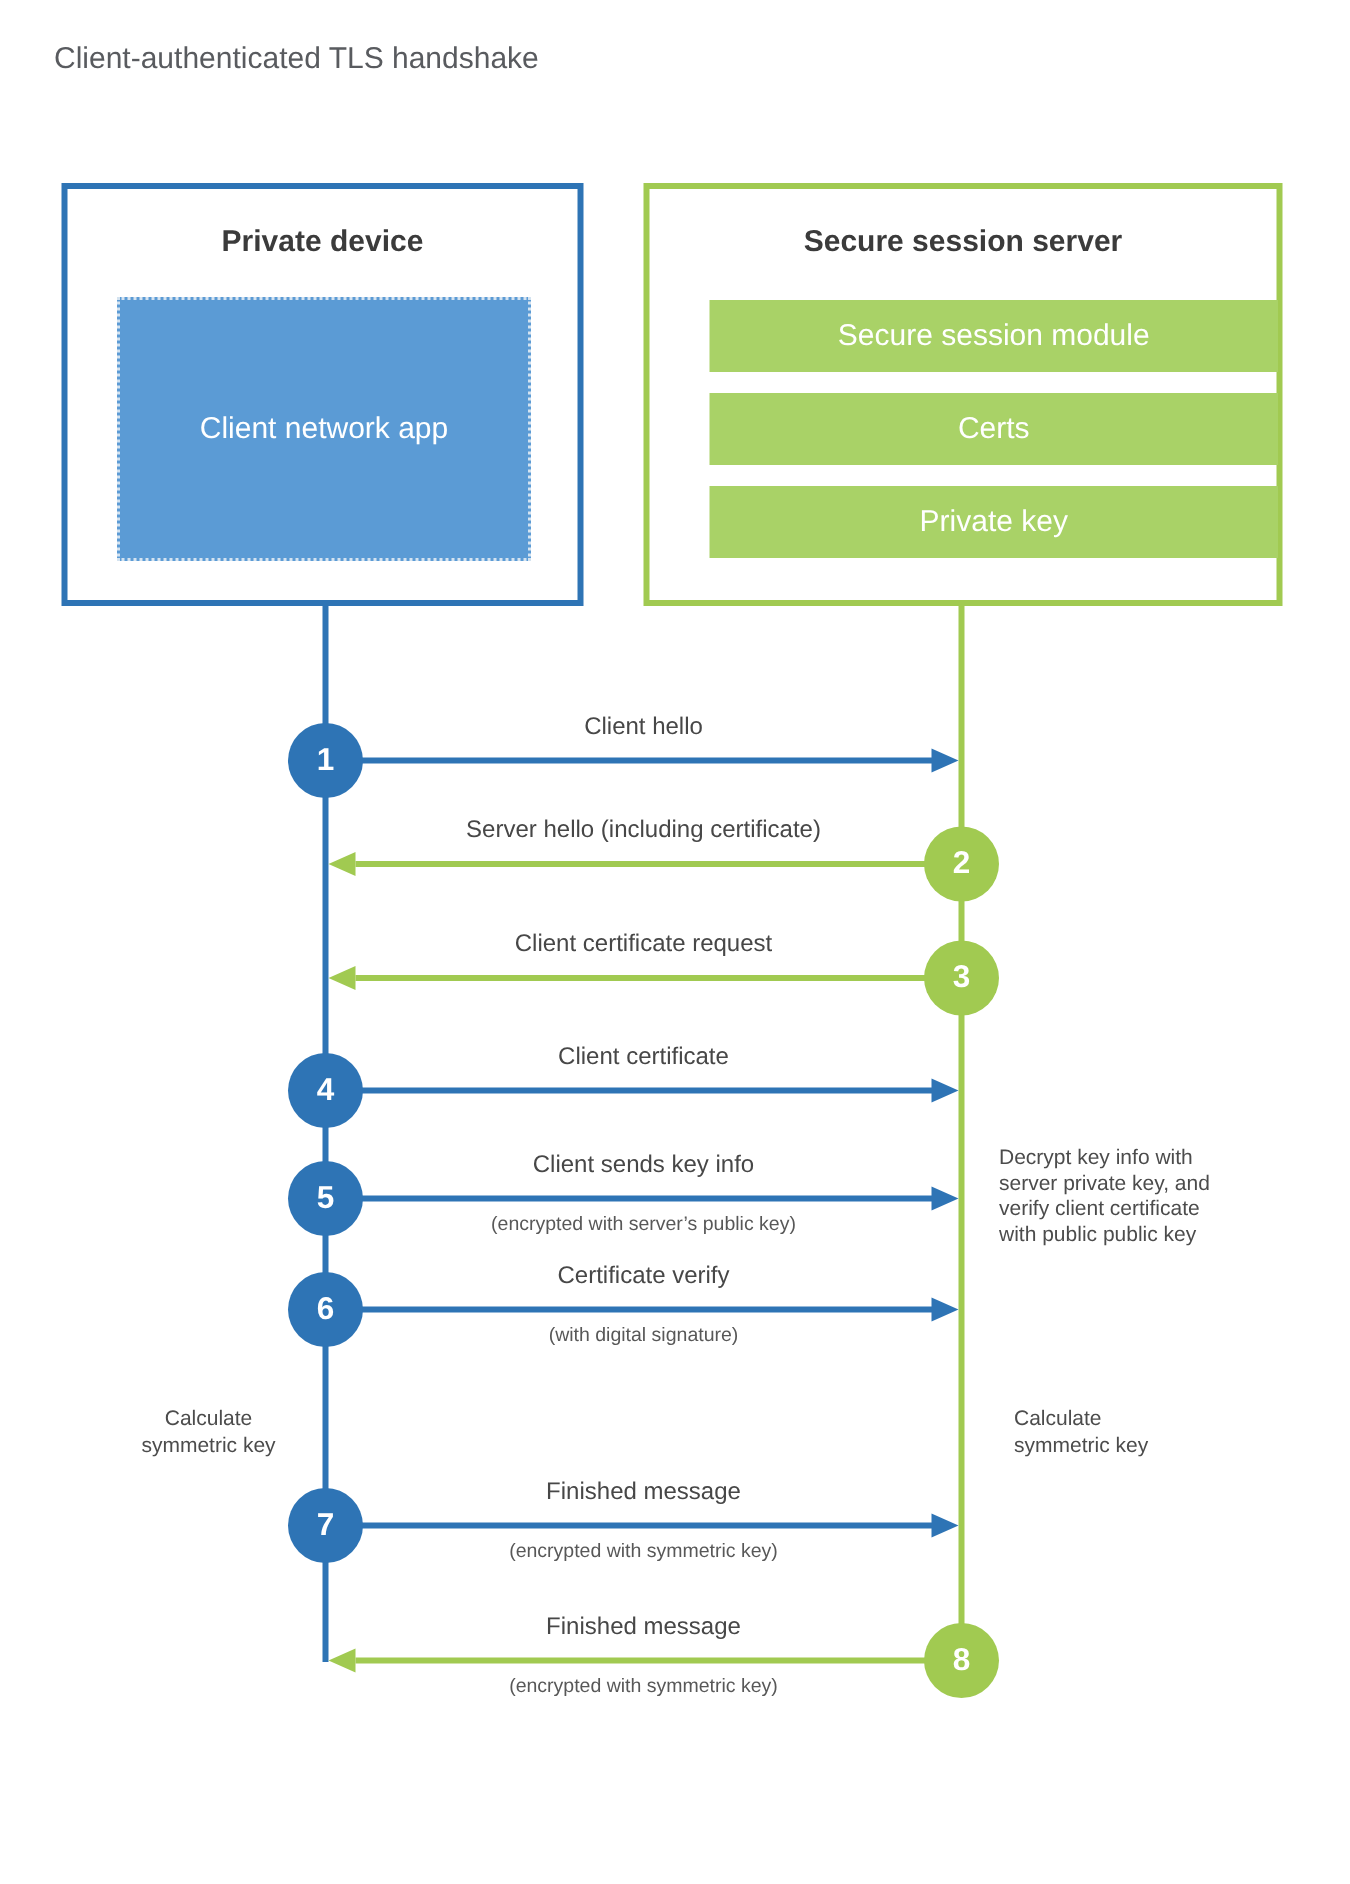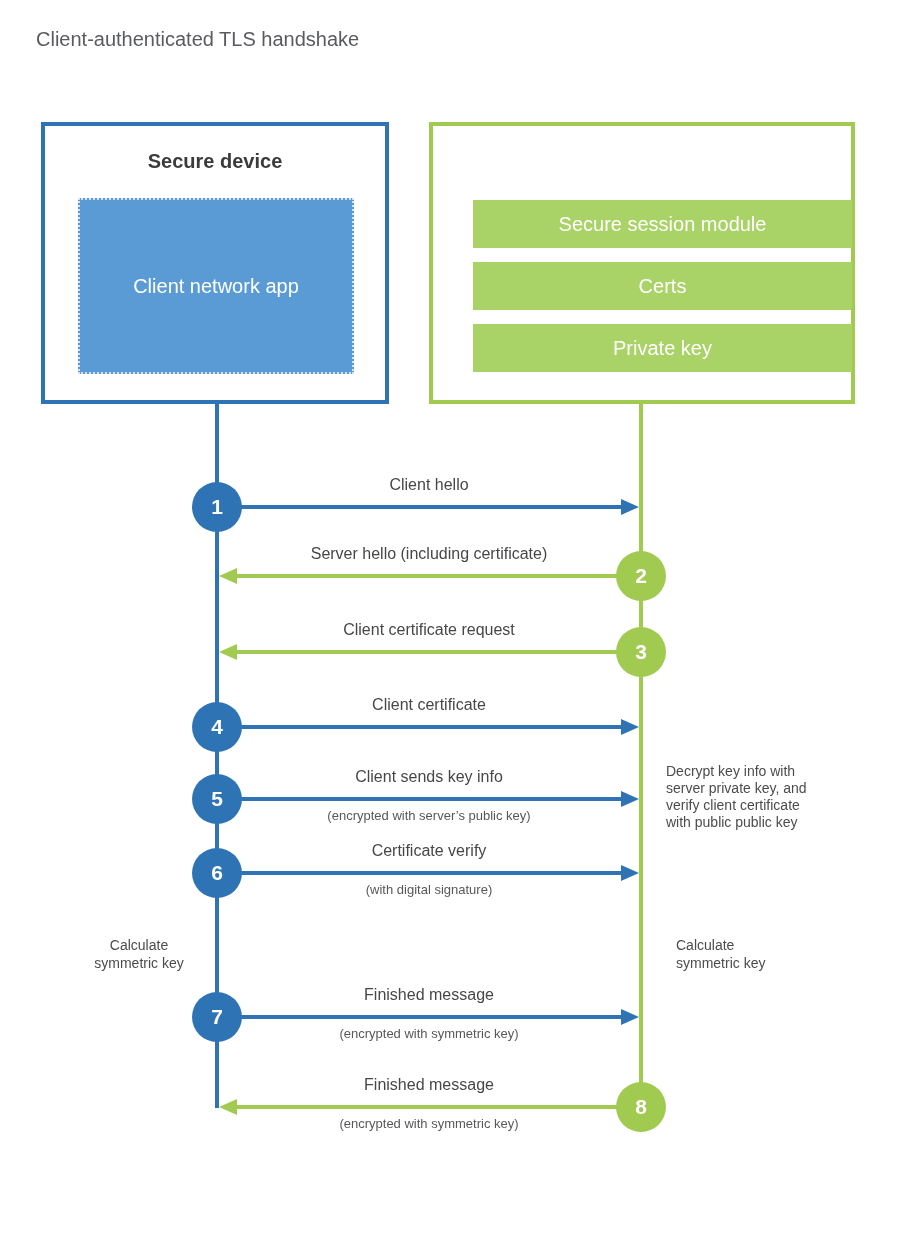--- a/index.html
+++ b/index.html
@@ -59,27 +59,28 @@
   .decrypt-note{position:absolute;left:666px;top:763px;font-size:14px;line-height:17px;color:#4c4c4c;}
 </style>
 </head>
 <body>
 
 <div id="canvas">
 
   <div class="page-title">Client-authenticated TLS handshake</div>
 
   <div class="actor-box client">
-    <div class="actor-title">Secure device</div>
+    <div class="actor-title">Private device</div>
     <div class="client-app">
       <span class="app-text">Client network app</span>
     </div>
   </div>
 
   <div class="actor-box server">
+    <div class="actor-title">Secure session server</div>
     <div class="server-bar bar-1">Secure session module</div>
     <div class="server-bar bar-2">Certs</div>
     <div class="server-bar bar-3">Private key</div>
   </div>
 
   <div class="lifeline blue"></div>
   <div class="lifeline green"></div>
 
   <div>
     <div class="msg-label" style="top:476px">Client hello</div>

